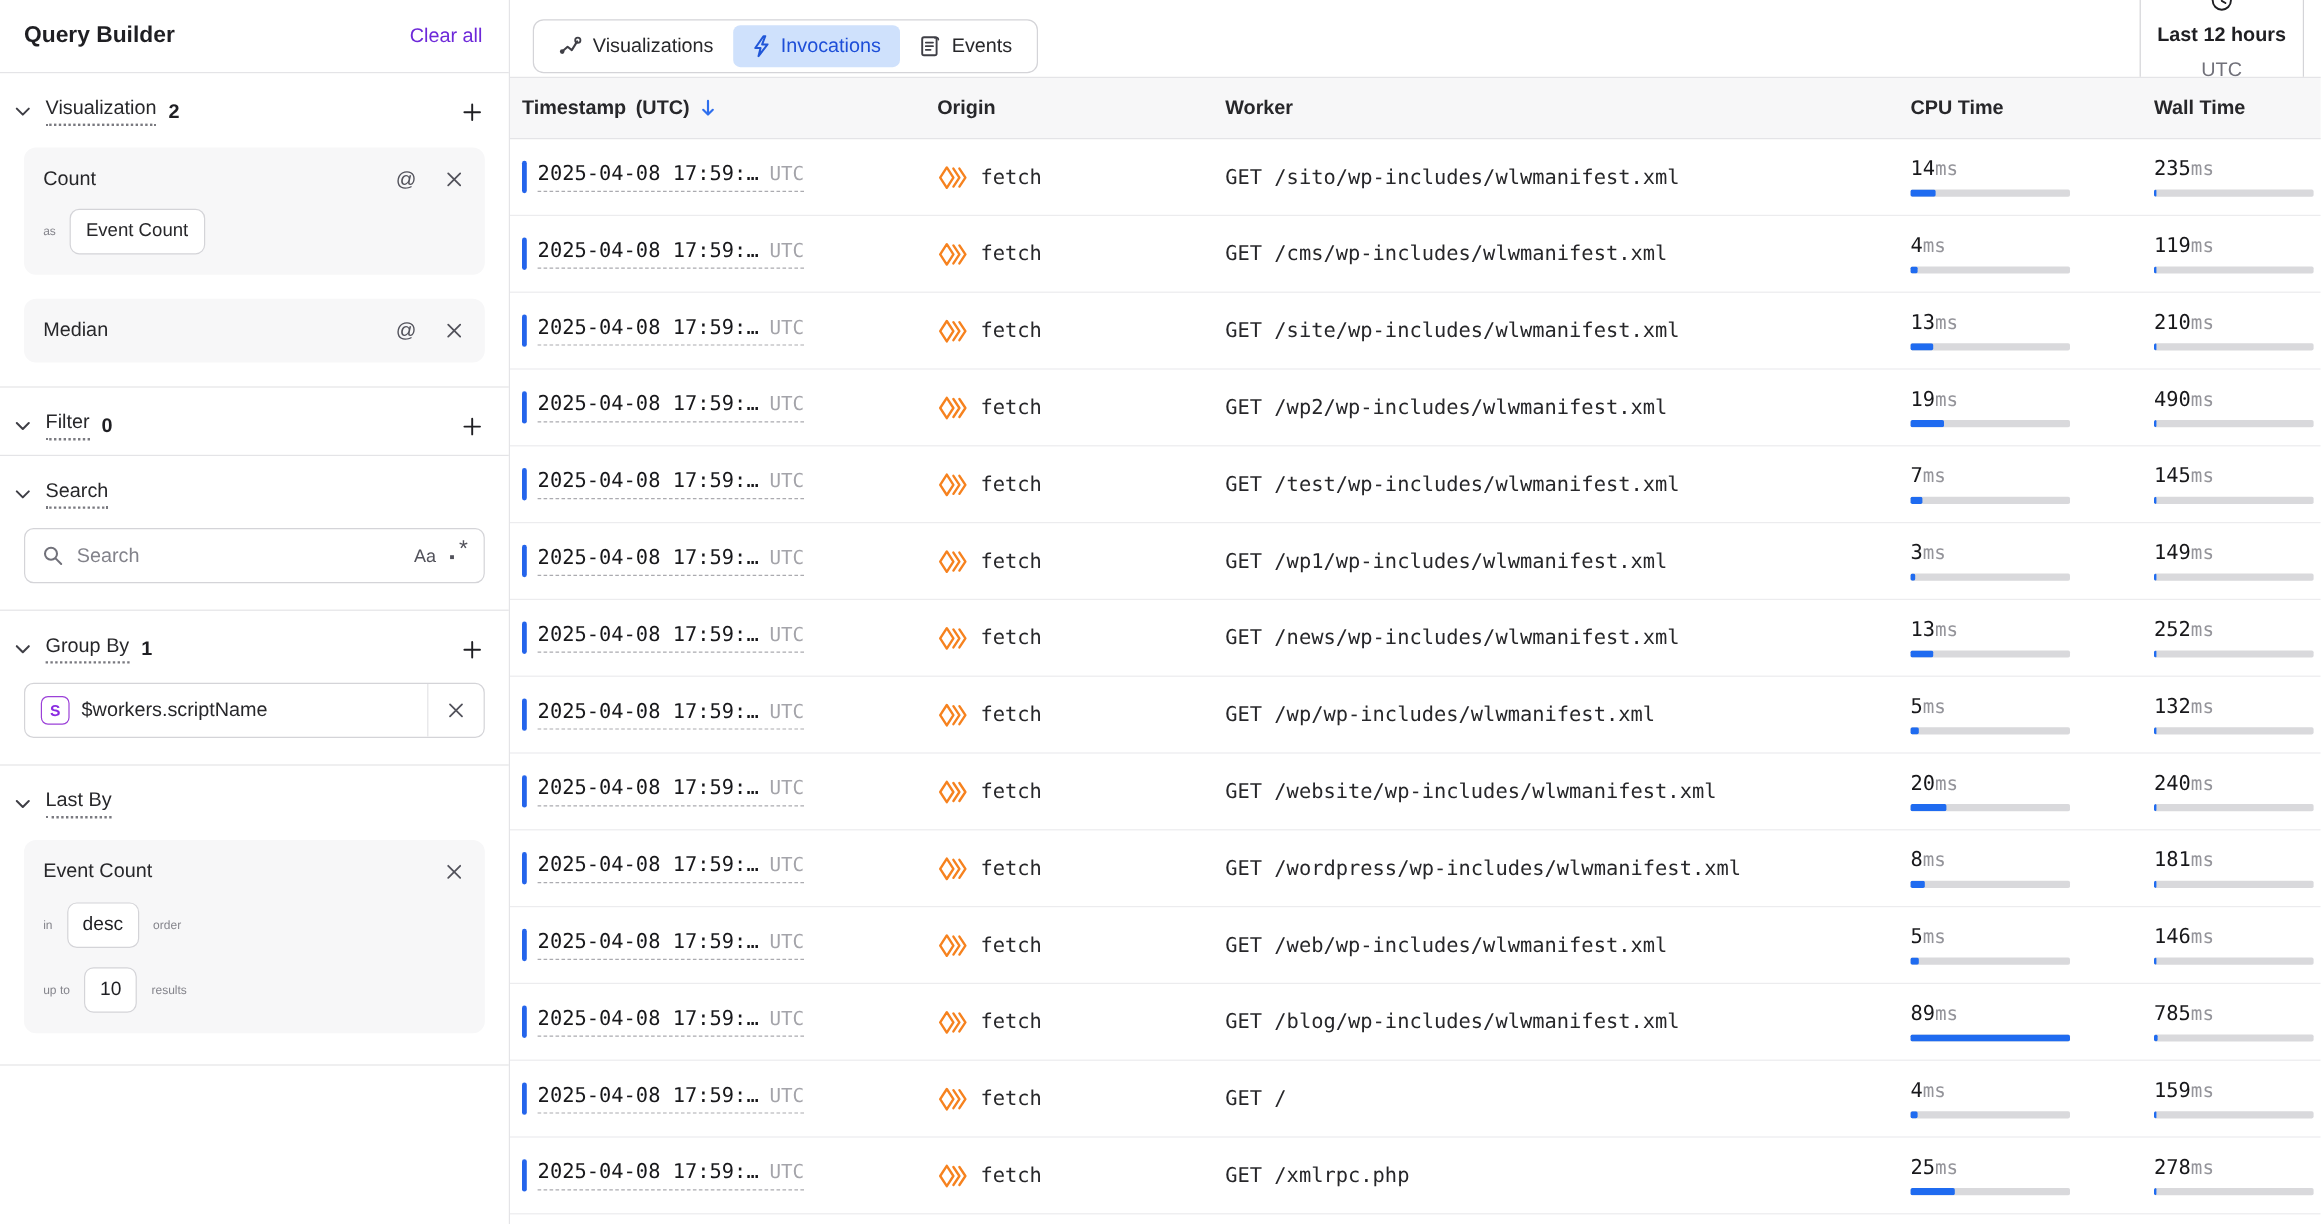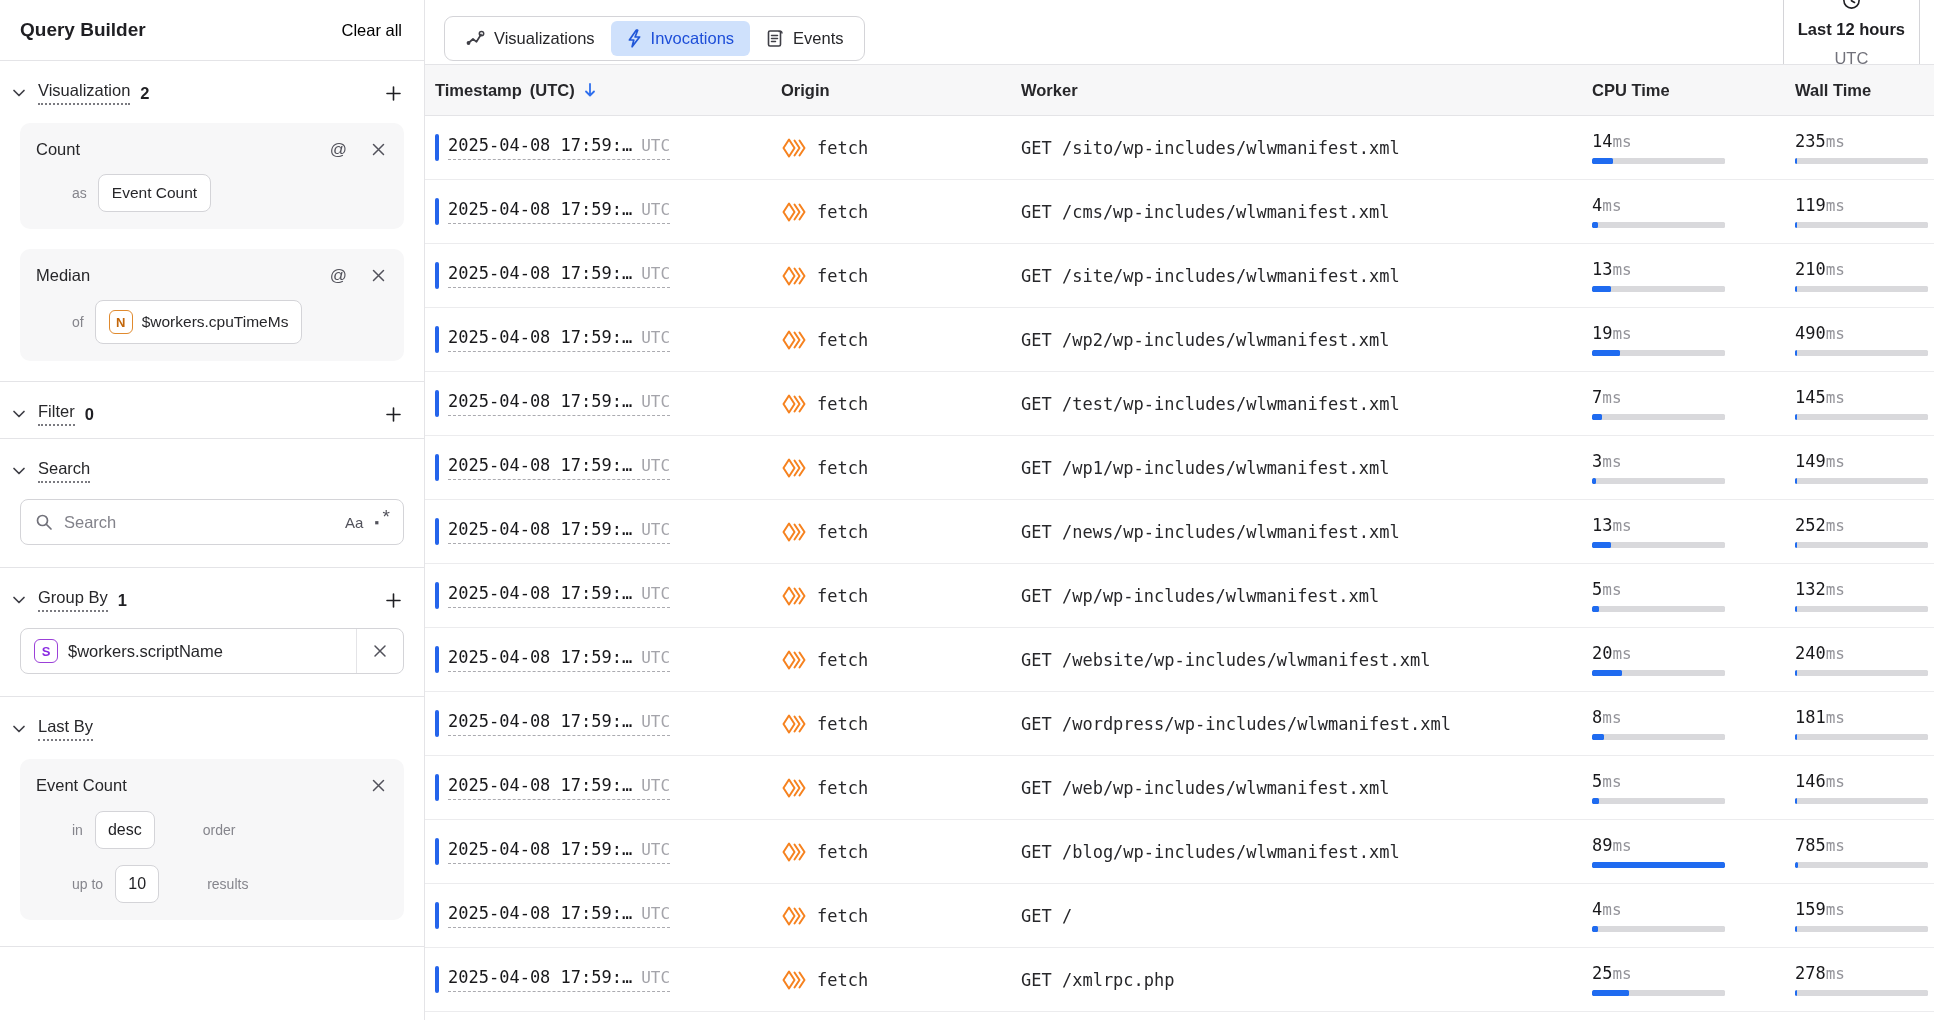--- a/index.html
+++ b/index.html
@@ -7,35 +7,35 @@
   body {
     font-family:"Liberation Sans", sans-serif;
     color:#18181b; background:#fff; overflow:hidden; display:flex;
   }
   .mono { font-family:"DejaVu Sans Mono", monospace; }
 
   
   .sidebar { width:425px; min-width:425px; height:100%; border-right:1px solid #e4e4e7; background:#fff; }
   .sb-header { height:61px; display:flex; align-items:center; justify-content:space-between; padding:0 22px 0 20px; border-bottom:1px solid #e4e4e7; }
   .sb-title { font-size:19px; font-weight:700; color:#1f1f23; }
-  .clear-all { font-size:16.5px; color:#000000; cursor:pointer; background:none; border:none; font-family:inherit; }
+  .clear-all { font-size:16.5px; color:#6d28d9; cursor:pointer; background:none; border:none; font-family:inherit; }
   .sb-divider { border-top:1px solid #e4e4e7; }
   .section-head { display:flex; align-items:center; gap:10px; padding:20px 20px 12px 10px; }
   .chev-btn { background:none; border:none; cursor:pointer; display:flex; align-items:center; padding:2px; }
   .sec-title { font-size:16.5px; color:#27272a; border-bottom:2px dotted #7a7a80; padding-bottom:3px; cursor:pointer; }
   .sec-count { font-size:16.5px; font-weight:700; color:#1f1f23; }
   .plus-btn { margin-left:auto; background:none; border:none; cursor:pointer; display:flex; align-items:center; padding:2px; }
   .card { margin:6px 20px 20px 20px; background:#f7f7f8; border-radius:10px; padding:17px 16px; }
   .card-head { display:flex; align-items:center; }
   .card-title { font-size:16.5px; color:#27272a; }
   .card-icons { margin-left:auto; display:flex; align-items:center; gap:22px; }
   .at-icon { font-size:17px; color:#52525b; background:none; border:none; cursor:pointer; line-height:1; }
   .x-btn { background:none; border:none; cursor:pointer; display:flex; align-items:center; padding:2px; }
   .card-row { margin-top:15px; display:flex; align-items:center; gap:11px; }
-  .muted { color:#85858c; font-size:14px;margin-left:36px; }
+  .muted { color:#85858c; font-size:10px; }
   .chip { background:#fff; border:1px solid #d4d4d8; border-radius:8px; padding:9px 13px; font-size:15.5px; color:#27272a; display:inline-flex; align-items:center; gap:9px; cursor:pointer; }
   .fbadge { width:24px; height:24px; border-radius:6px; display:inline-flex; align-items:center; justify-content:center; font-size:13px; font-weight:700; }
   .badge-n { border:1.6px solid #e08a2e; color:#c2660a; }
   .badge-s { border:1.6px solid #9b40d8; color:#8a2be2; }
   .search-box { margin:4px 20px 22px 20px; height:46px; border:1px solid #d4d4d8; border-radius:8px; display:flex; align-items:center; padding:0 14px; gap:11px; }
   .search-input { border:none; outline:none; flex:1; font-size:16.5px; font-family:inherit; color:#27272a; background:transparent; }
   .search-input::placeholder { color:#82828a; }
   .aa-icon { font-size:15px; color:#52525b; cursor:pointer; }
   .rgx-icon { font-size:13px; color:#52525b; cursor:pointer; position:relative; padding-right:10px; }
   .rgx-icon .star { position:absolute; top:-9px; right:-1px; font-size:19px; }
@@ -137,27 +137,20 @@
         <button class="at-icon">@</button>
         <button class="x-btn">
           <span>
               <svg width="15" height="15" viewBox="0 0 15 15">
                 <path d="M2.5 2.5l10 10M12.5 2.5l-10 10" stroke="#52525b" stroke-width="1.5" stroke-linecap="round"></path>
               </svg>
             </span>
         </button>
       </span>
     </div>
-    <div class="card-row">
-      <span class="muted">of</span>
-      <span class="chip">
-        <span class="fbadge badge-n">N</span>
-        <span>$workers.cpuTimeMs</span>
-      </span>
-    </div>
   </div>
 
   <div class="sb-divider"></div>
 
   <div class="section-head">
     <button class="chev-btn">
       <span>
           <svg width="14" height="10" viewBox="0 0 14 10">
             <polyline points="2,2.5 7,7.5 12,2.5" fill="none" stroke="#3f3f46" stroke-width="1.7" stroke-linecap="round" stroke-linejoin="round"></polyline>
           </svg>

